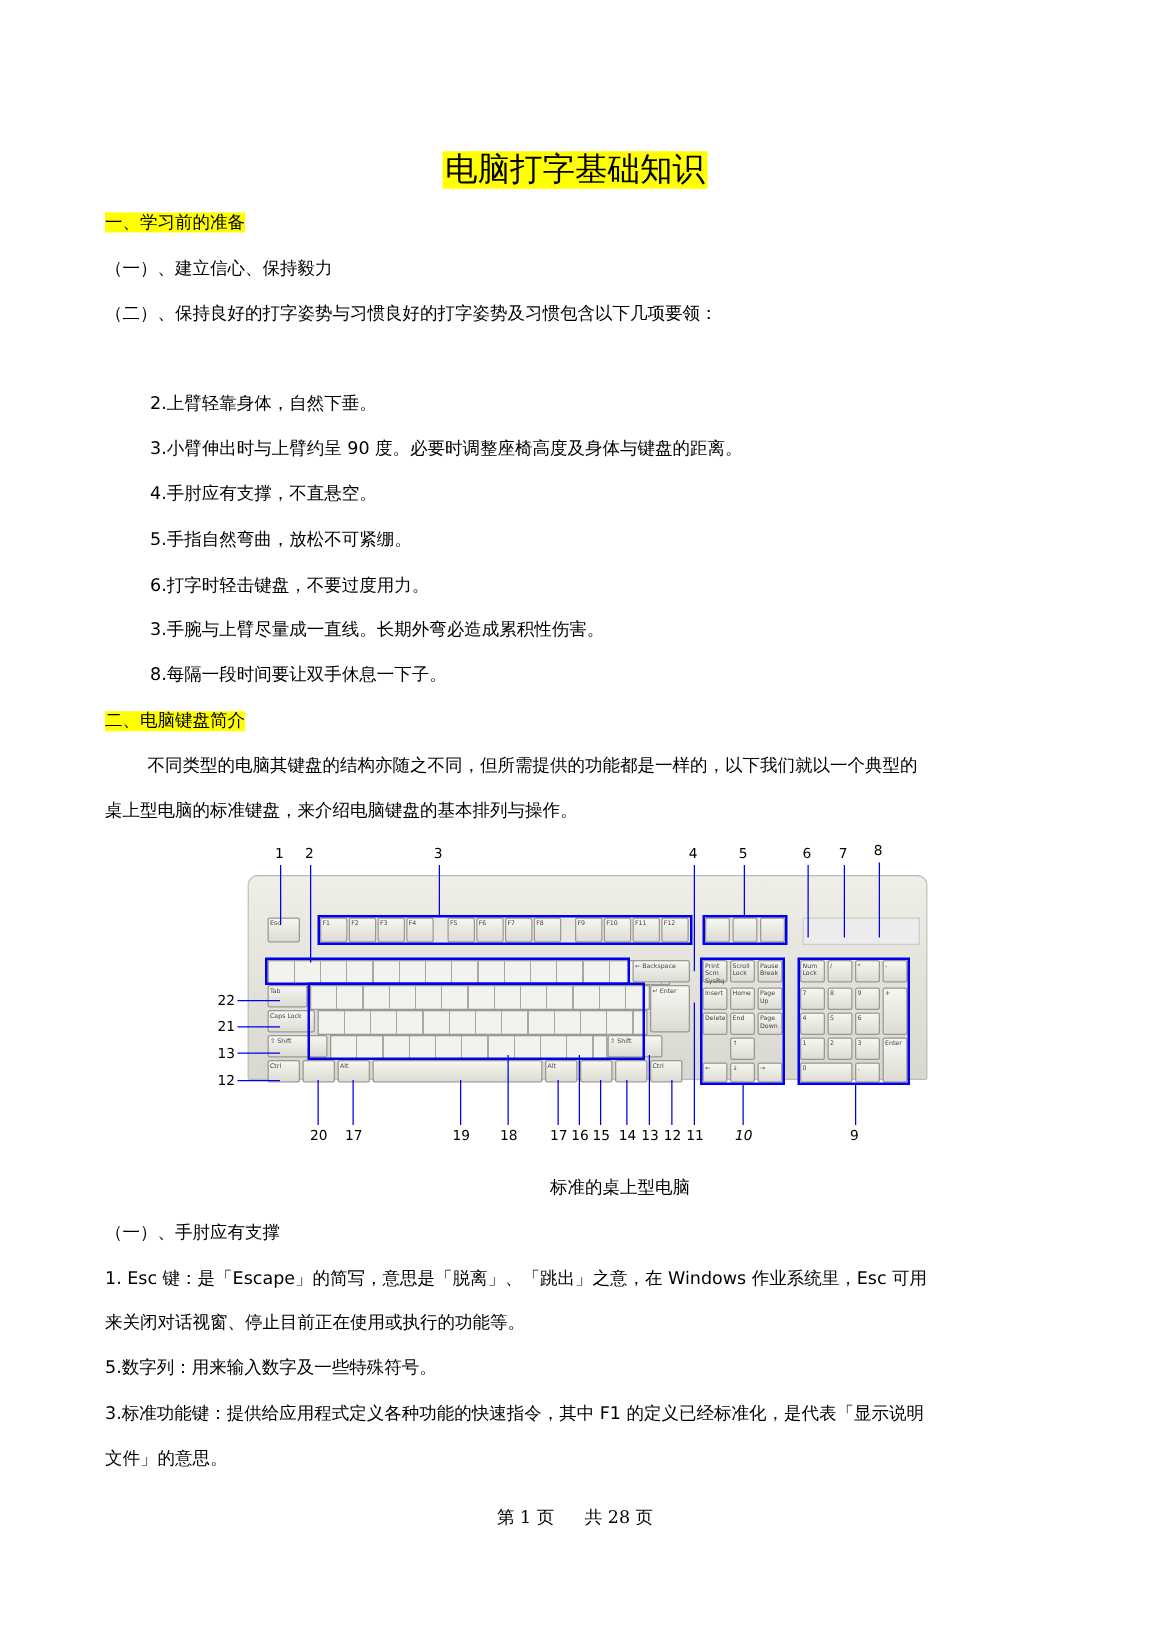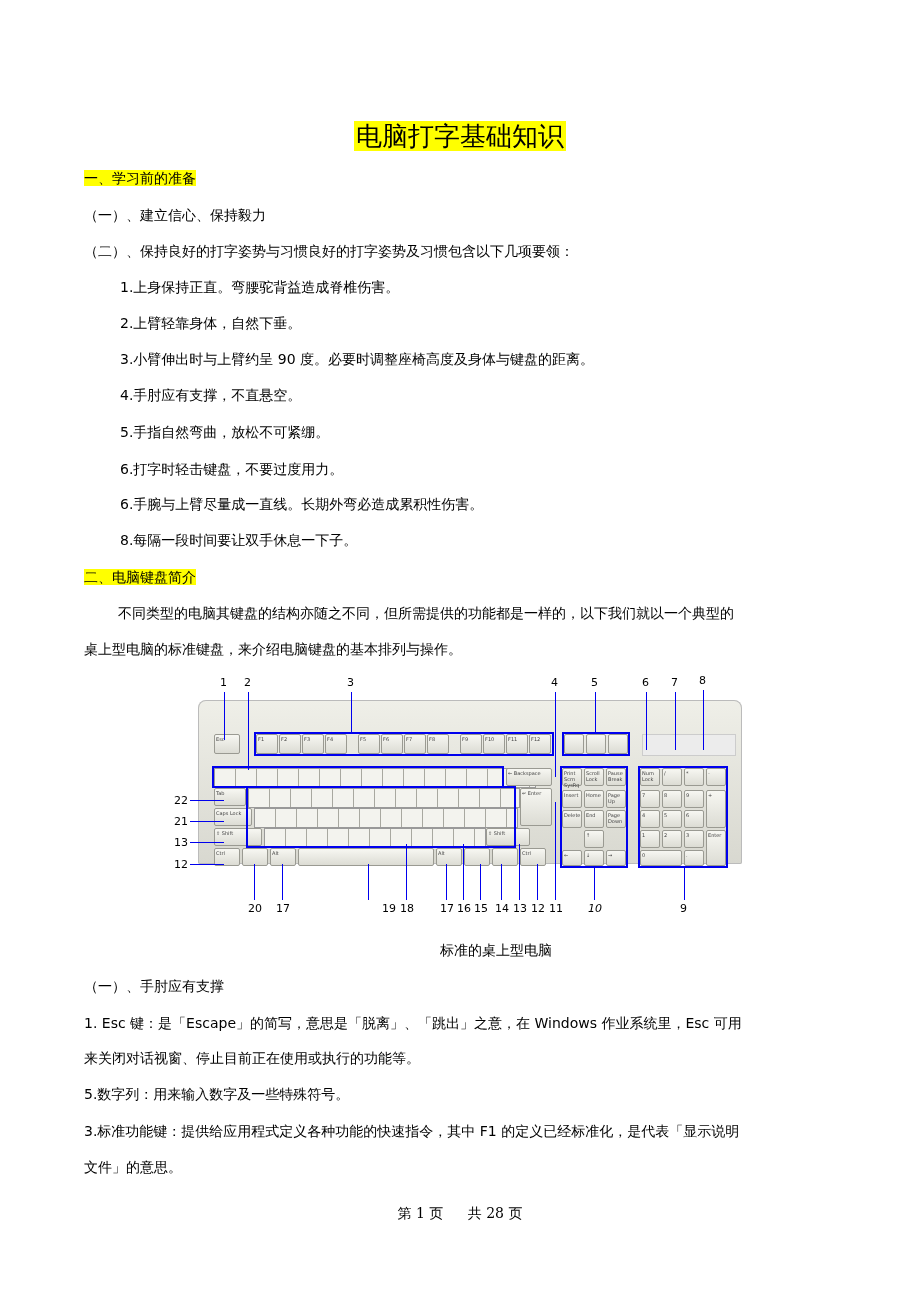--- a/index.html
+++ b/index.html
@@ -37,27 +37,26 @@
   <div class="title">
     <span>电脑打字基础知识</span>
   </div>
 
   <div class="line" style="top:168px;">
     <span class="hl">一、学习前的准备</span>
   </div>
   <div class="line" style="top:205px;">（一）、建立信心、保持毅力</div>
   <div class="line" style="top:241px;">（二）、保持良好的打字姿势与习惯良好的打字姿势及习惯包含以下几项要领：</div>
 
-  <div class="line indent" style="top:277px;">1.上身保持正直。弯腰驼背益造成脊椎伤害。</div>
   <div class="line indent" style="top:313px;text-align:center;">2.上臂轻靠身体，自然下垂。</div>
   <div class="line indent" style="top:349px;">3.小臂伸出时与上臂约呈 90 度。必要时调整座椅高度及身体与键盘的距离。</div>
   <div class="line indent" style="top:385px;">4.手肘应有支撑，不直悬空。</div>
   <div class="line indent" style="top:422px;">5.手指自然弯曲，放松不可紧绷。</div>
   <div class="line indent" style="top:459px;">6.打字时轻击键盘，不要过度用力。</div>
-  <div class="line indent" style="top:494px;">6.手腕与上臂尽量成一直线。长期外弯必造成累积性伤害。</div>
+  <div class="line indent" style="top:494px;">3.手腕与上臂尽量成一直线。长期外弯必造成累积性伤害。</div>
   <div class="line indent" style="top:530px;">8.每隔一段时间要让双手休息一下子。</div>
 
   <div class="line" style="top:567px;">
     <span class="hl">二、电脑键盘简介</span>
   </div>
   <div class="line" style="top:603px; left:118px;">不同类型的电脑其键盘的结构亦随之不同，但所需提供的功能都是一样的，以下我们就以一个典型的</div>
   <div class="line" style="top:639px;">桌上型电脑的标准键盘，来介绍电脑键盘的基本排列与操作。</div>
 
   <div class="kbfig">
     <div class="kbbody">
@@ -168,21 +167,21 @@
     <span class="num" style="left:4px;top:143px;">21</span>
     <span class="num" style="left:4px;top:164px;">13</span>
     <span class="num" style="left:4px;top:186px;">12</span>
     <div class="ld" style="left:20px;top:128px;width:34px;height:1px;"></div>
     <div class="ld" style="left:20px;top:149px;width:34px;height:1px;"></div>
     <div class="ld" style="left:20px;top:170px;width:34px;height:1px;"></div>
     <div class="ld" style="left:20px;top:192px;width:34px;height:1px;"></div>
 
     <span class="num" style="left:78px;top:230px;">20</span>
     <span class="num" style="left:106px;top:230px;">17</span>
-    <span class="num" style="left:192px;top:230px;margin-left:20px;">19</span>
+    <span class="num" style="left:192px;top:230px;">19</span>
     <span class="num" style="left:230px;top:230px;">18</span>
     <span class="num" style="left:270px;top:230px;">17</span>
     <span class="num" style="left:287px;top:230px;">16</span>
     <span class="num" style="left:304px;top:230px;">15</span>
     <span class="num" style="left:325px;top:230px;">14</span>
     <span class="num" style="left:343px;top:230px;">13</span>
     <span class="num" style="left:361px;top:230px;">12</span>
     <span class="num" style="left:379px;top:230px;">11</span>
     <span class="num" style="left:418px;top:230px;font-style:italic;">10</span>
     <span class="num" style="left:510px;top:230px;">9</span>

